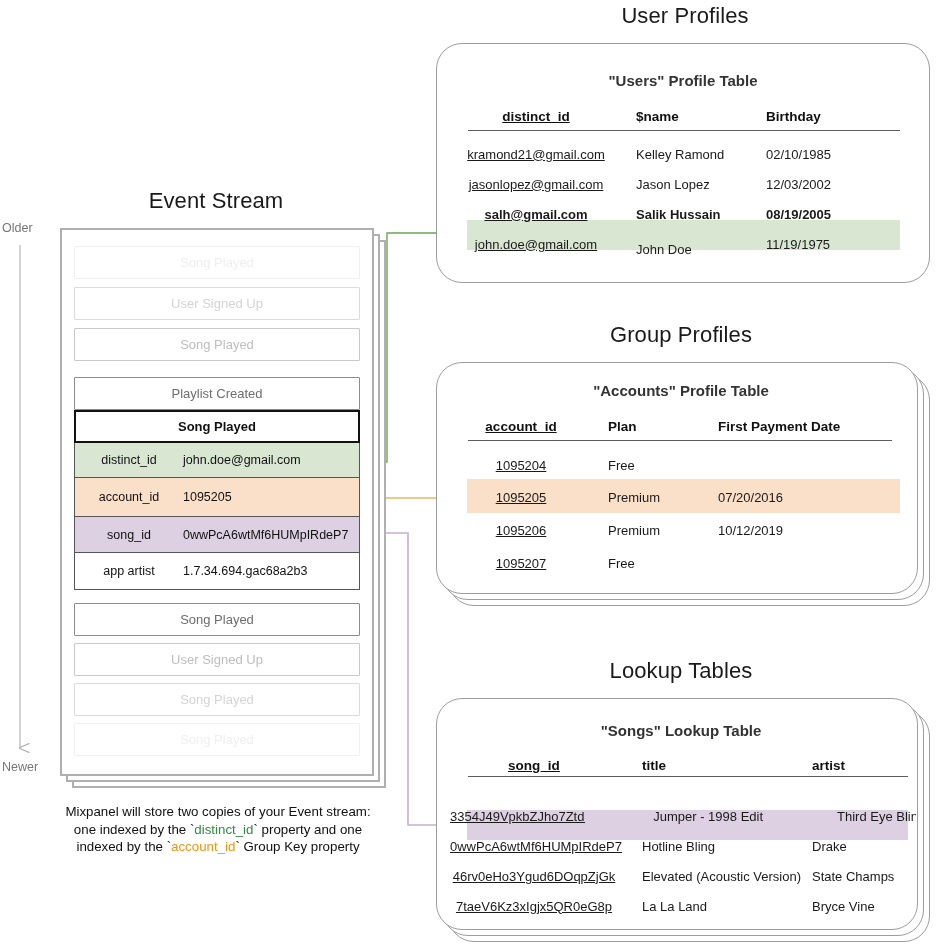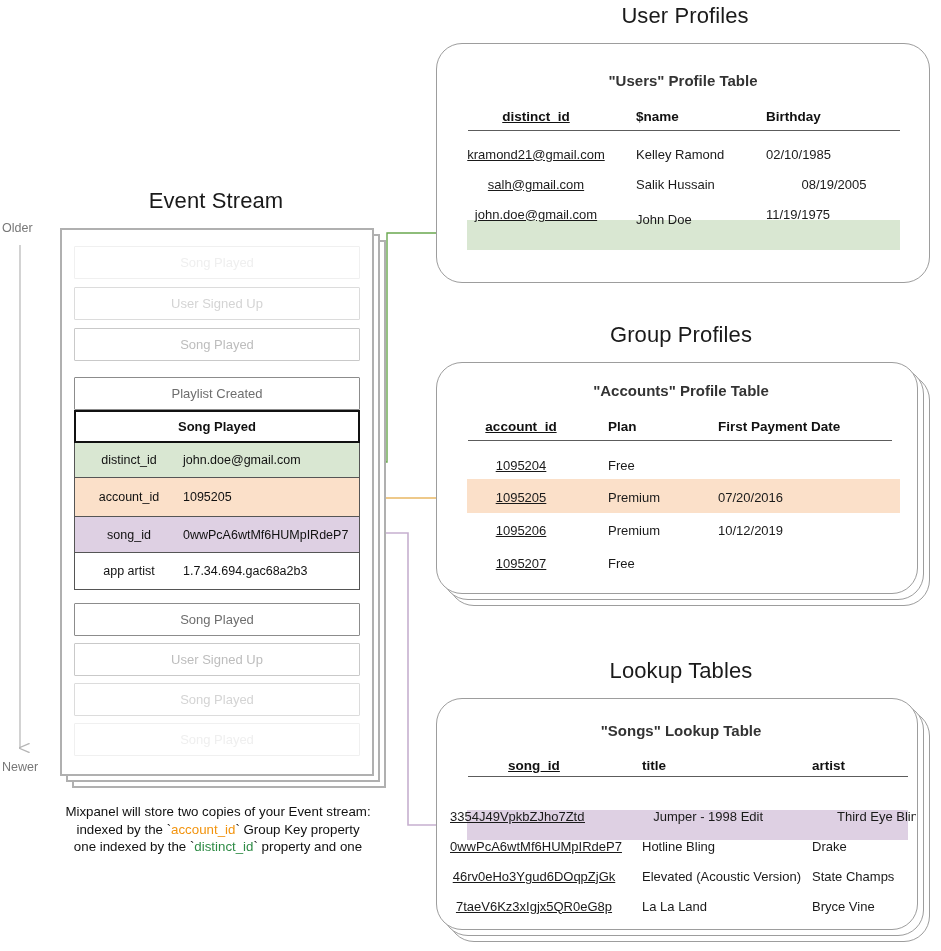--- a/index.html
+++ b/index.html
@@ -205,22 +205,22 @@
   <span class="pv">1.7.34.694.gac68a2b3</span>
 </div>
 
 <div class="evt-item evt-fade-4" style="left:74px; top:603px; width:286px; height:33px;">Song Played</div>
 <div class="evt-item evt-fade-3" style="left:74px; top:643px; width:286px; height:33px;">User Signed Up</div>
 <div class="evt-item evt-fade-2" style="left:74px; top:683px; width:286px; height:33px;">Song Played</div>
 <div class="evt-item evt-fade-1" style="left:74px; top:723px; width:286px; height:33px;">Song Played</div>
 
 <div class="caption" style="left:36px; top:803px; width:364px;">
   <div>Mixpanel will store two copies of your Event stream:</div>
+  <div><span>one indexed by the `</span><span class="code-green">distinct_id</span><span>` property and one</span></div>
   <div><span>indexed by the `</span><span class="code-orange">account_id</span><span>` Group Key property</span></div>
-  <div><span>one indexed by the `</span><span class="code-green">distinct_id</span><span>` property and one</span></div>
 </div>
 
 <div class="section-title abs" style="left:560px; top:3px; width:250px;">User Profiles</div>
 
 <div class="card-layer card-front" style="left:436px; top:43px; width:494px; height:240px;"></div>
 
 <div class="ptable" style="left:446px; top:72px; width:474px;">
   <div class="ptable-title">"Users" Profile Table</div>
 
   <div class="prow phead" style="height:26px;">
@@ -231,23 +231,28 @@
   <div class="hrule" style="left:22px; top:58px; width:432px;"></div>
 
   <div class="hl-band" style="left:21px; top:148px; width:433px; height:30px; background:#d9e7d2;"></div>
 
   <div class="prow" style="height:30px; margin-top:10px;">
     <div class="pcell key ctr" style="width:180px;">kramond21@gmail.com</div>
     <div class="pcell" style="width:130px; padding-left:10px;">Kelley Ramond</div>
     <div class="pcell" style="width:150px; padding-left:10px;">02/10/1985</div>
   </div>
   <div class="prow" style="height:30px;">
+    <div class="pcell key ctr" style="width:180px;">jasonlopez@gmail.com</div>
+    <div class="pcell" style="width:130px; padding-left:10px;">Jason Lopez</div>
+    <div class="pcell" style="width:150px; padding-left:10px;">12/03/2002</div>
+  </div>
+  <div class="prow" style="height:30px;font-weight:bold;">
     <div class="pcell key ctr" style="width:180px;">salh@gmail.com</div>
     <div class="pcell" style="width:130px; padding-left:10px;">Salik Hussain</div>
-    <div class="pcell" style="width:150px; padding-left:10px;text-align:center;">08/19/2005</div>
+    <div class="pcell" style="width:150px; padding-left:10px;">08/19/2005</div>
   </div>
   <div class="prow" style="height:30px;">
     <div class="pcell key ctr" style="width:180px;">john.doe@gmail.com</div>
     <div class="pcell" style="width:130px; padding-left:10px;margin-top:10px;">John Doe</div>
     <div class="pcell" style="width:150px; padding-left:10px;">11/19/1975</div>
   </div>
 </div>
 
 <div class="section-title abs" style="left:556px; top:322px; width:250px;">Group Profiles</div>
 

